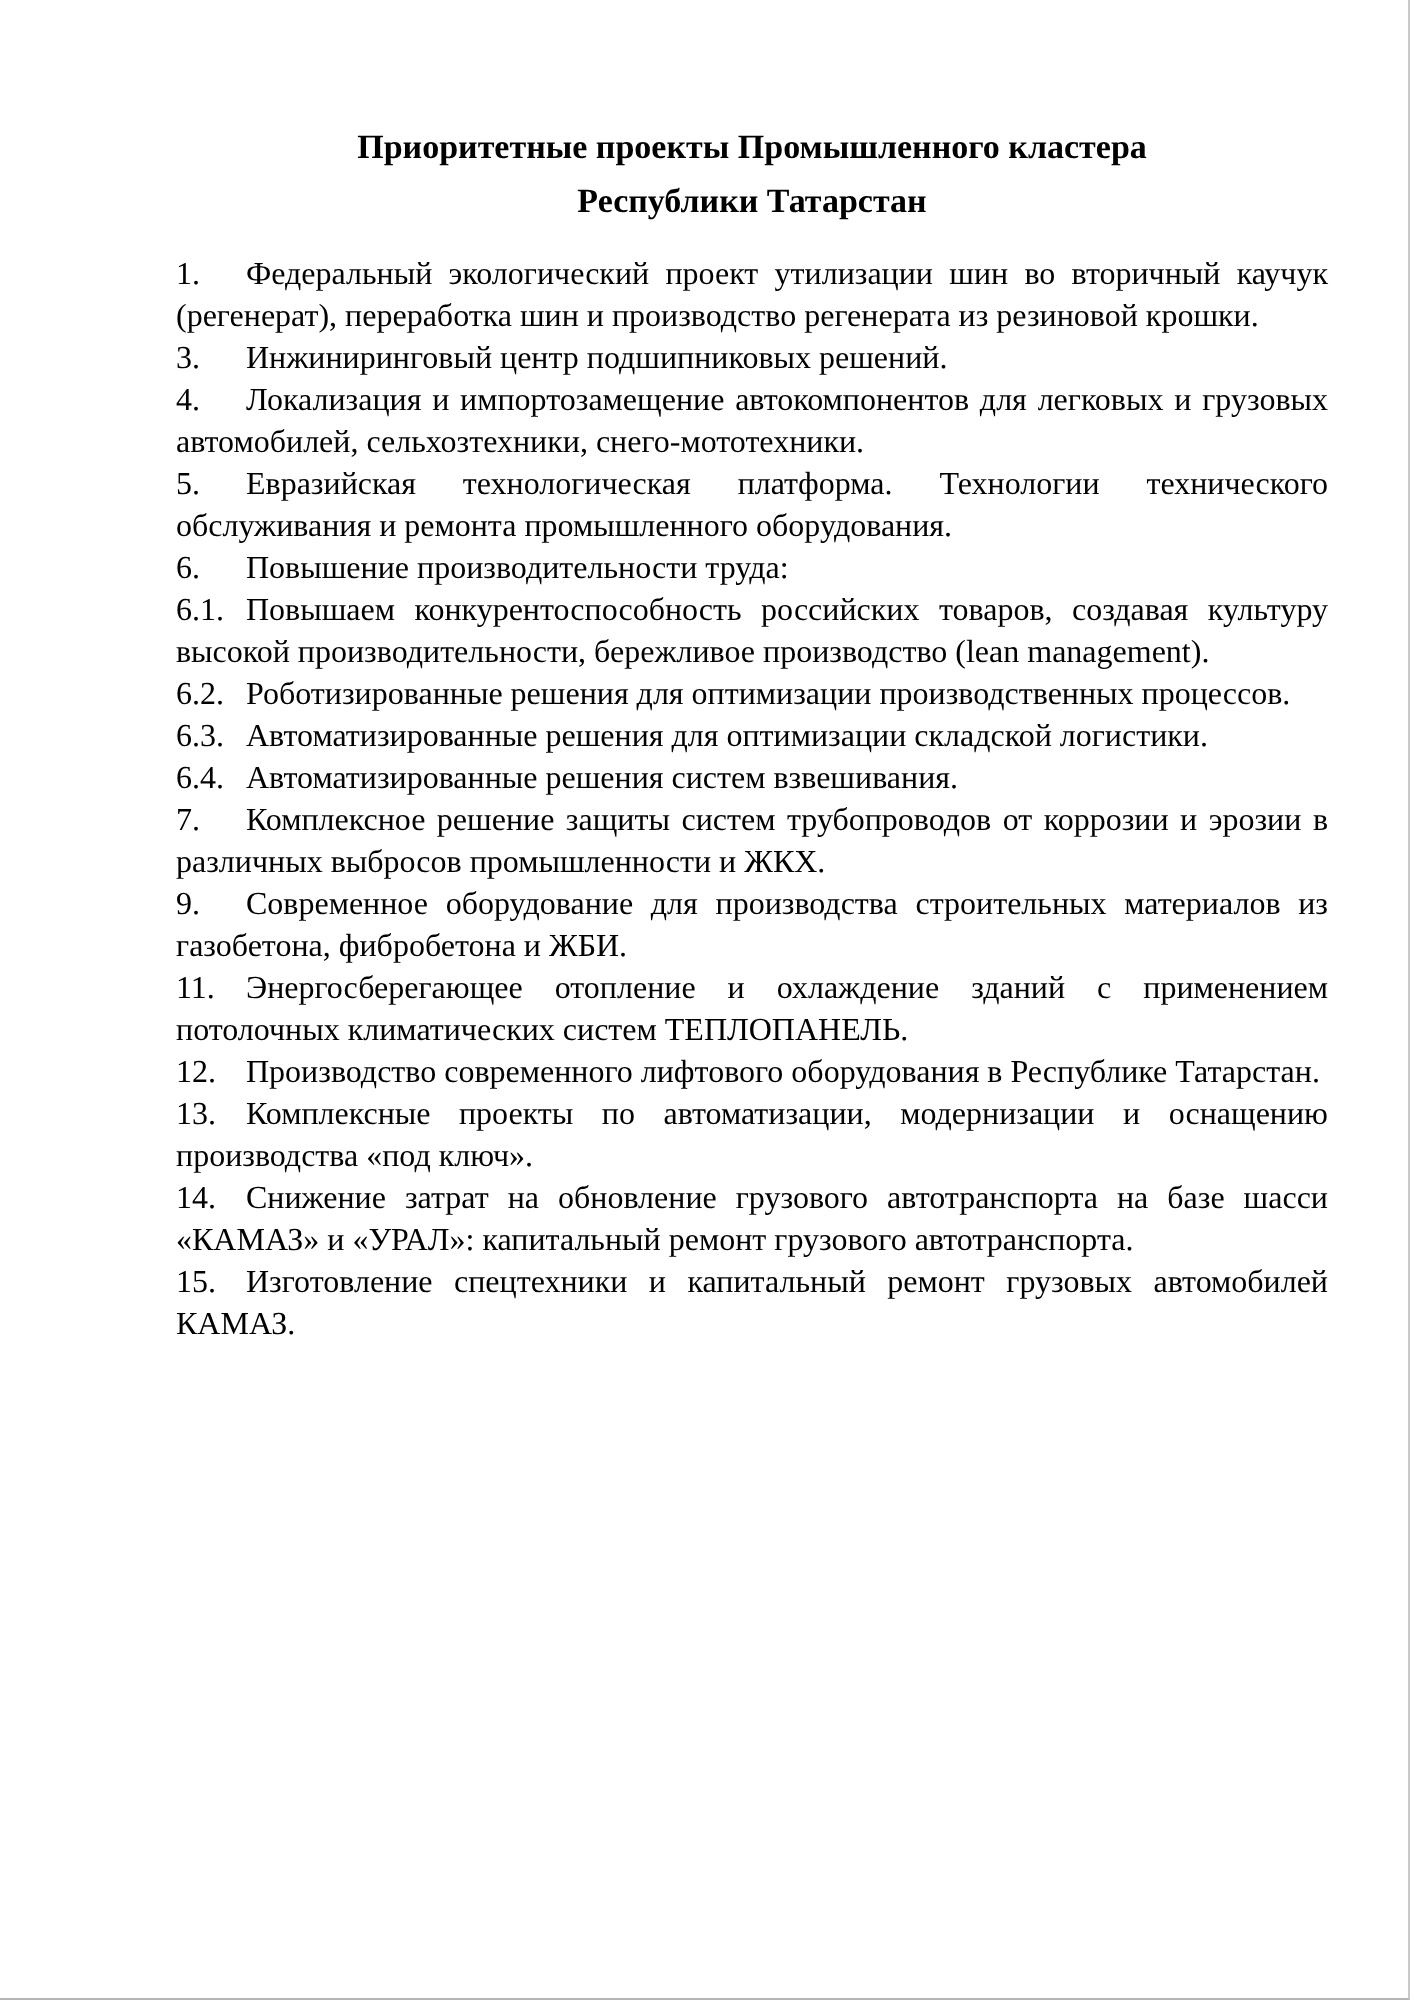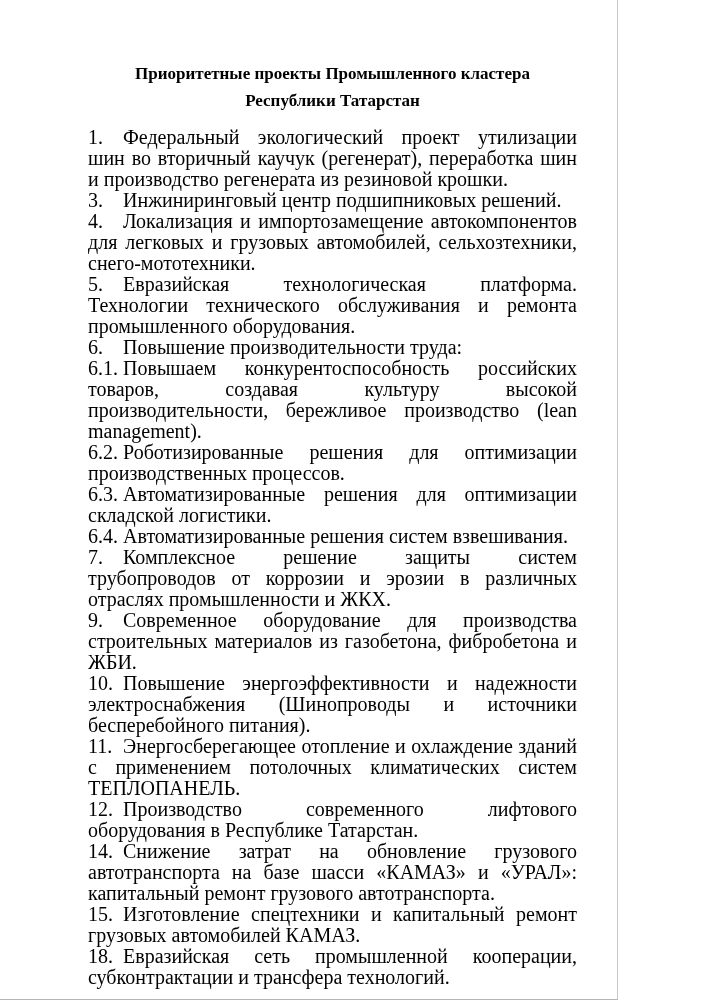--- a/index.html
+++ b/index.html
@@ -2,21 +2,21 @@
 <html><head>
 <meta charset="utf-8">
 <style>
   html, body {
     margin: 0;
     padding: 0;
     background: #ffffff;
   }
   .page {
     position: relative;
-    width: 618px;
+    width: 705px;
     height: 1000px;
     background: #ffffff;
     color: #000000;
     font-family: "Liberation Serif", "DejaVu Serif", serif;
     box-sizing: border-box;
     border-right: 1px solid #c9c9c9;
     border-bottom: 1px solid #b5b5b5;
     overflow: hidden;
   }
   .content {
@@ -24,21 +24,21 @@
     padding: 60px 40px 0 88px;
   }
   .doc-title {
     text-align: center;
     font-weight: bold;
     font-size: 17px;
     line-height: 27px;
   }
   .doc-body {
     margin-top: 13px;
-    font-size: 20px;
+    font-size: 16px;
     line-height: 21px;
     text-align: justify;
   }
   p.item {
     margin: 0;
     padding: 0;
   }
   .num {
     display: inline-block;
     width: 35px;
@@ -59,24 +59,23 @@
     <div class="doc-body">
       <p class="item"><span class="num">1.</span><span>Федеральный экологический проект утилизации шин во вторичный каучук (регенерат), переработка шин и производство регенерата из резиновой крошки.</span></p>
       <p class="item"><span class="num">3.</span><span>Инжиниринговый центр подшипниковых решений.</span></p>
       <p class="item"><span class="num">4.</span><span>Локализация и импортозамещение автокомпонентов для легковых и грузовых автомобилей, сельхозтехники, снего-мототехники.</span></p>
       <p class="item"><span class="num">5.</span><span>Евразийская технологическая платформа. Технологии технического обслуживания и ремонта промышленного оборудования.</span></p>
       <p class="item"><span class="num">6.</span><span>Повышение производительности труда:</span></p>
       <p class="item"><span class="num">6.1.</span><span>Повышаем конкурентоспособность российских товаров, создавая культуру высокой производительности, бережливое производство (lean management).</span></p>
       <p class="item"><span class="num">6.2.</span><span>Роботизированные решения для оптимизации производственных процессов.</span></p>
       <p class="item"><span class="num">6.3.</span><span>Автоматизированные решения для оптимизации складской логистики.</span></p>
       <p class="item"><span class="num">6.4.</span><span>Автоматизированные решения систем взвешивания.</span></p>
-      <p class="item"><span class="num">7.</span><span>Комплексное решение защиты систем трубопроводов от коррозии и эрозии в различных отраслях промышленности и ЖКХ.</span></p>
+      <p class="item"><span class="num">7.</span><span>Комплексное решение защиты систем трубопроводов от коррозии и эрозии в различных выбросов промышленности и ЖКХ.</span></p>
       <p class="item"><span class="num">9.</span><span>Современное оборудование для производства строительных материалов из газобетона, фибробетона и ЖБИ.</span></p>
-      <p class="item"><span class="num">10.</span><span>Повышение энергоэффективности и надежности электроснабжения (Шинопроводы и источники бесперебойного питания).</span></p>
       <p class="item"><span class="num">11.</span><span>Энергосберегающее отопление и охлаждение зданий с применением потолочных климатических систем ТЕПЛОПАНЕЛЬ.</span></p>
       <p class="item"><span class="num">12.</span><span>Производство современного лифтового оборудования в Республике Татарстан.</span></p>
+      <p class="item"><span class="num">13.</span><span>Комплексные проекты по автоматизации, модернизации и оснащению производства «под ключ».</span></p>
       <p class="item"><span class="num">14.</span><span>Снижение затрат на обновление грузового автотранспорта на базе шасси «КАМАЗ» и «УРАЛ»: капитальный ремонт грузового автотранспорта.</span></p>
       <p class="item"><span class="num">15.</span><span>Изготовление спецтехники и капитальный ремонт грузовых автомобилей КАМАЗ.</span></p>
-      <p class="item"><span class="num">18.</span><span>Евразийская сеть промышленной кооперации, субконтрактации и трансфера технологий.</span></p>
     </div>
 
   </div>
 </div>
 
 </body></html>

